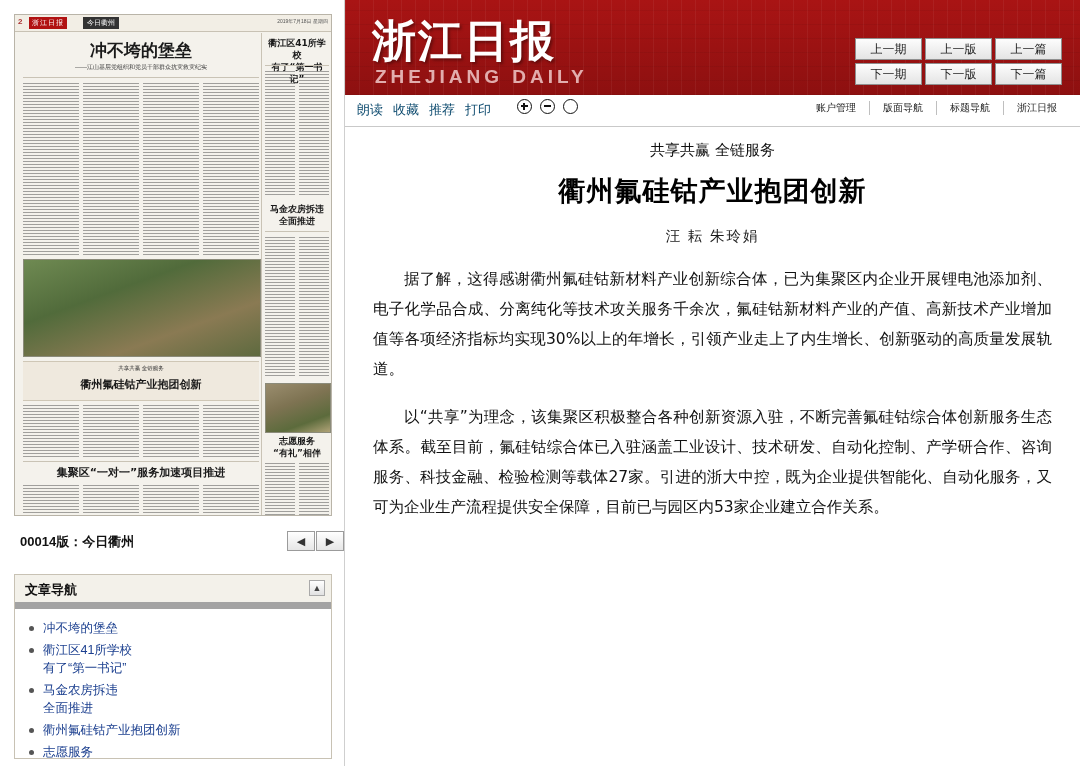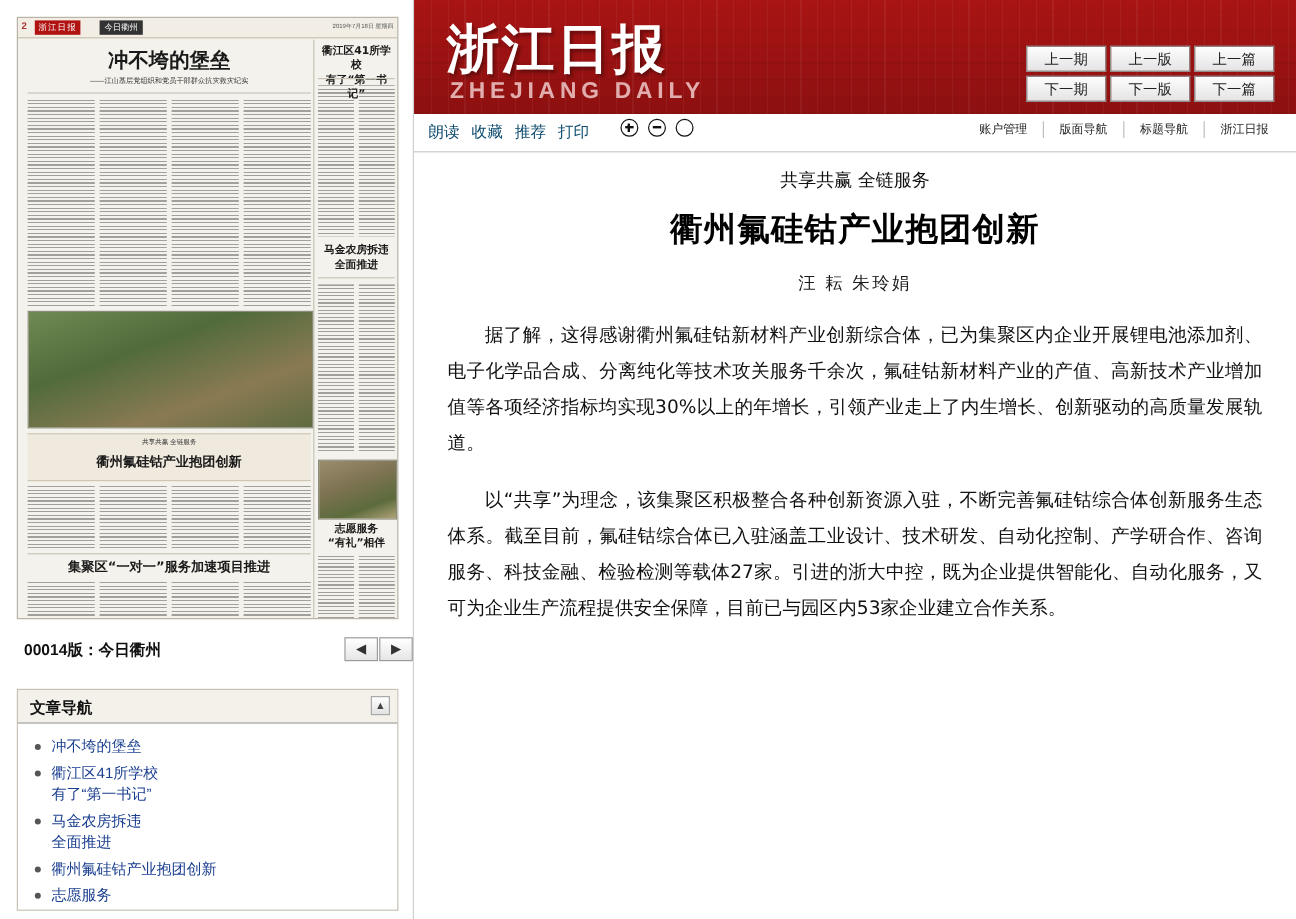--- a/index.html
+++ b/index.html
@@ -154,21 +154,21 @@
     width: 318px;
     height: 185px;
     border: 1px solid #c8c2b4;
     background: #ffffff;
     box-sizing: border-box;
   }
   #nav-head {
     position: relative;
     height: 27px;
     background: #f3f1ea;
-    border-bottom: 1px solid #a3a3a3;
+    border-bottom: 7px solid #a3a3a3;
   }
   #nav-head .nav-title {
     position: absolute;
     left: 10px;
     top: 6px;
     font-size: 13px;
     color: #111;
     font-weight: bold;
   }
   #nav-collapse {
@@ -368,21 +368,21 @@
     margin-top: 13px;
     font-family: "DejaVu Sans", sans-serif;
     letter-spacing: 1px;
   }
   #art-byline {
     text-align: center;
     font-size: 14.5px;
     color: #1a1a1a;
     margin-top: 14px;
     letter-spacing: 2px;
-    font-family: Liberation Sans, sans-serif;
+    font-family: Liberation Serif, serif;
   }
   .art-para {
     font-size: 15.5px;
     line-height: 30px;
     color: #111;
     text-align: justify;
     margin-top: 18px;
     text-indent: 2em;
     font-family: "DejaVu Sans", sans-serif;
   }

